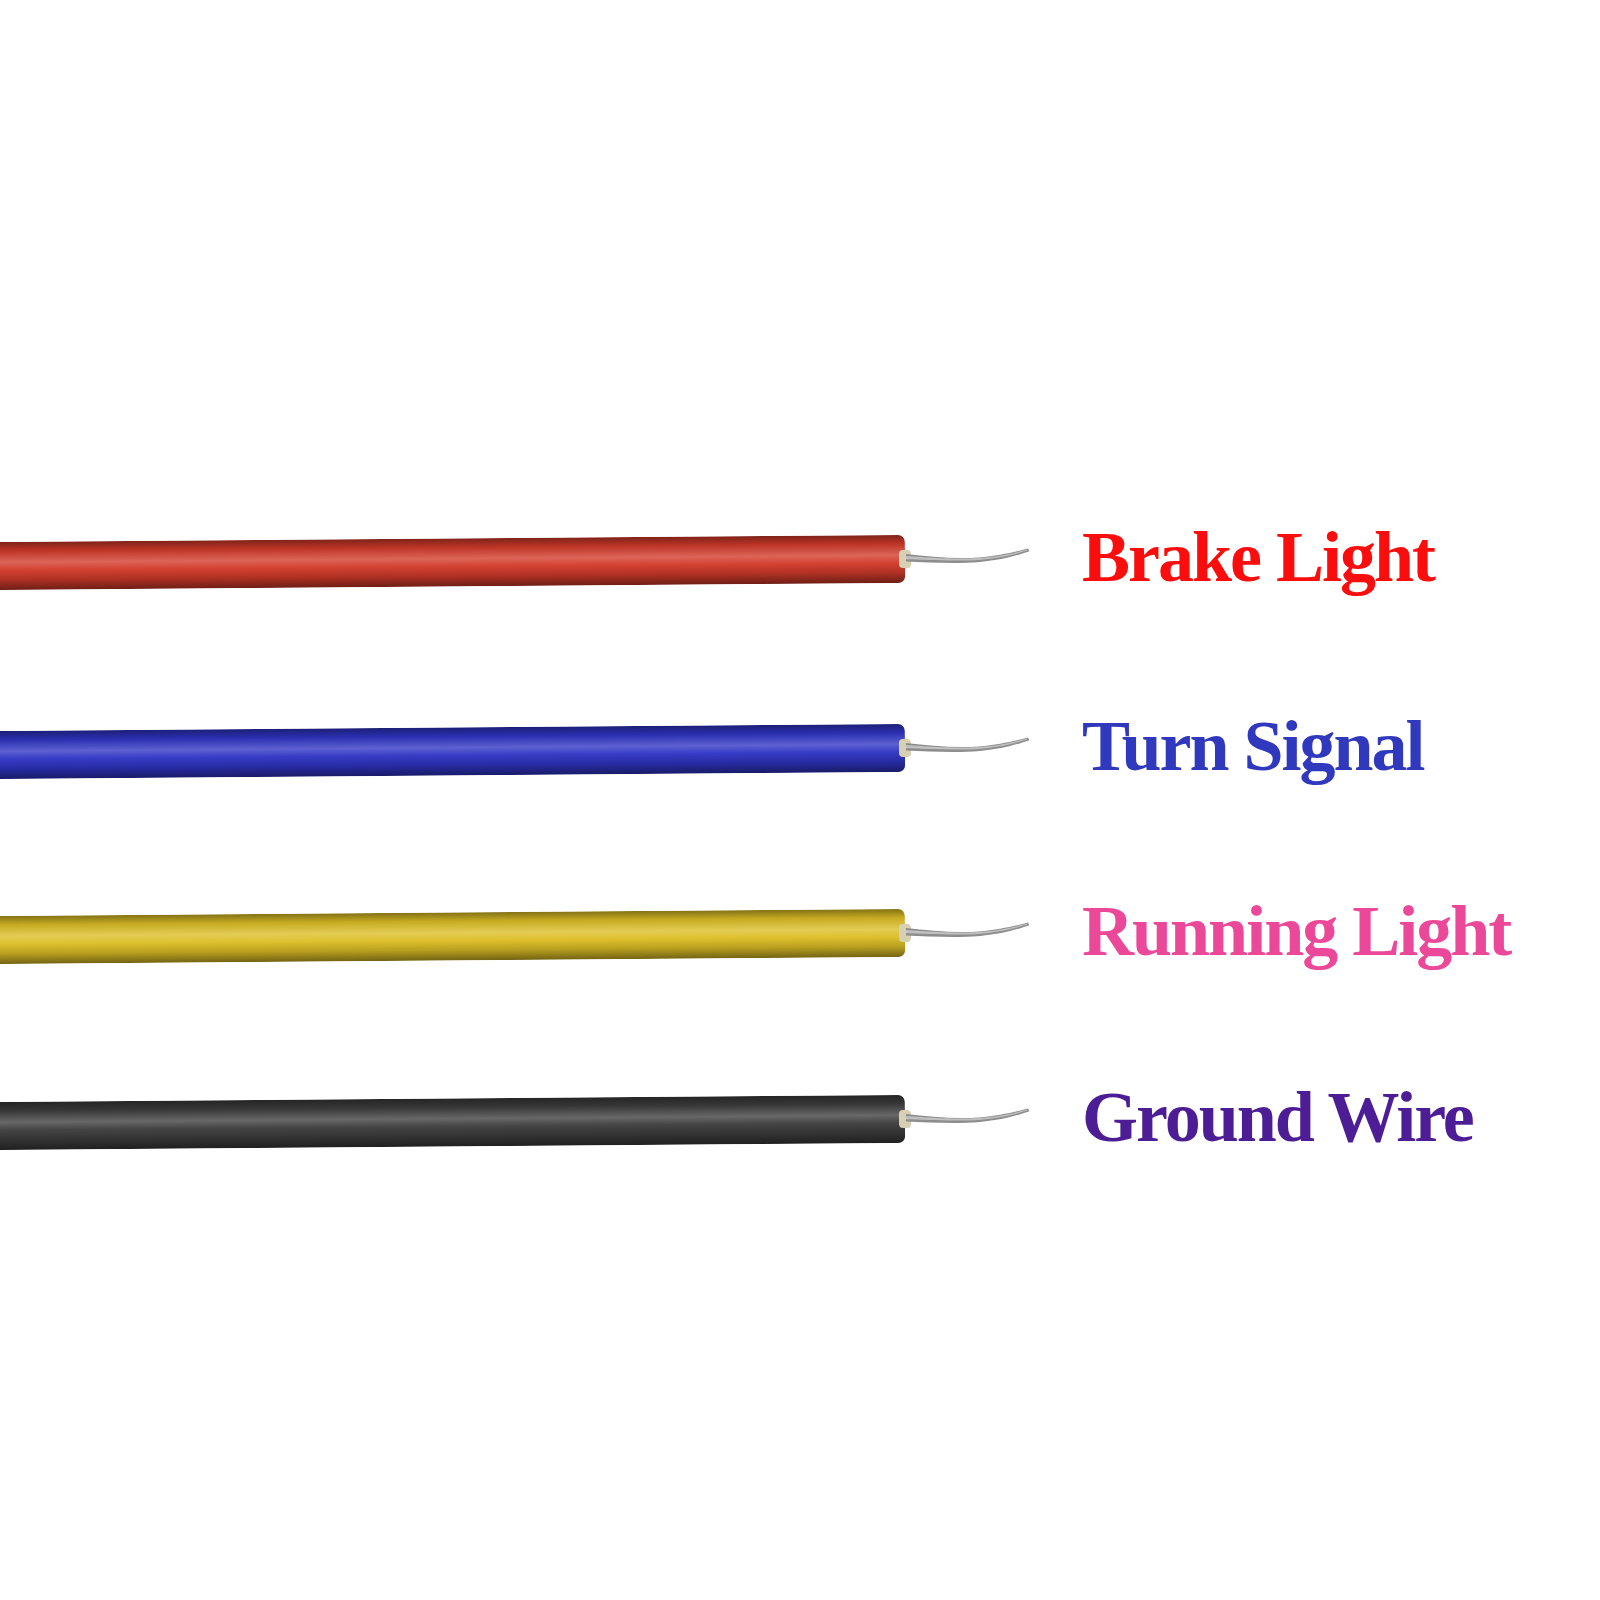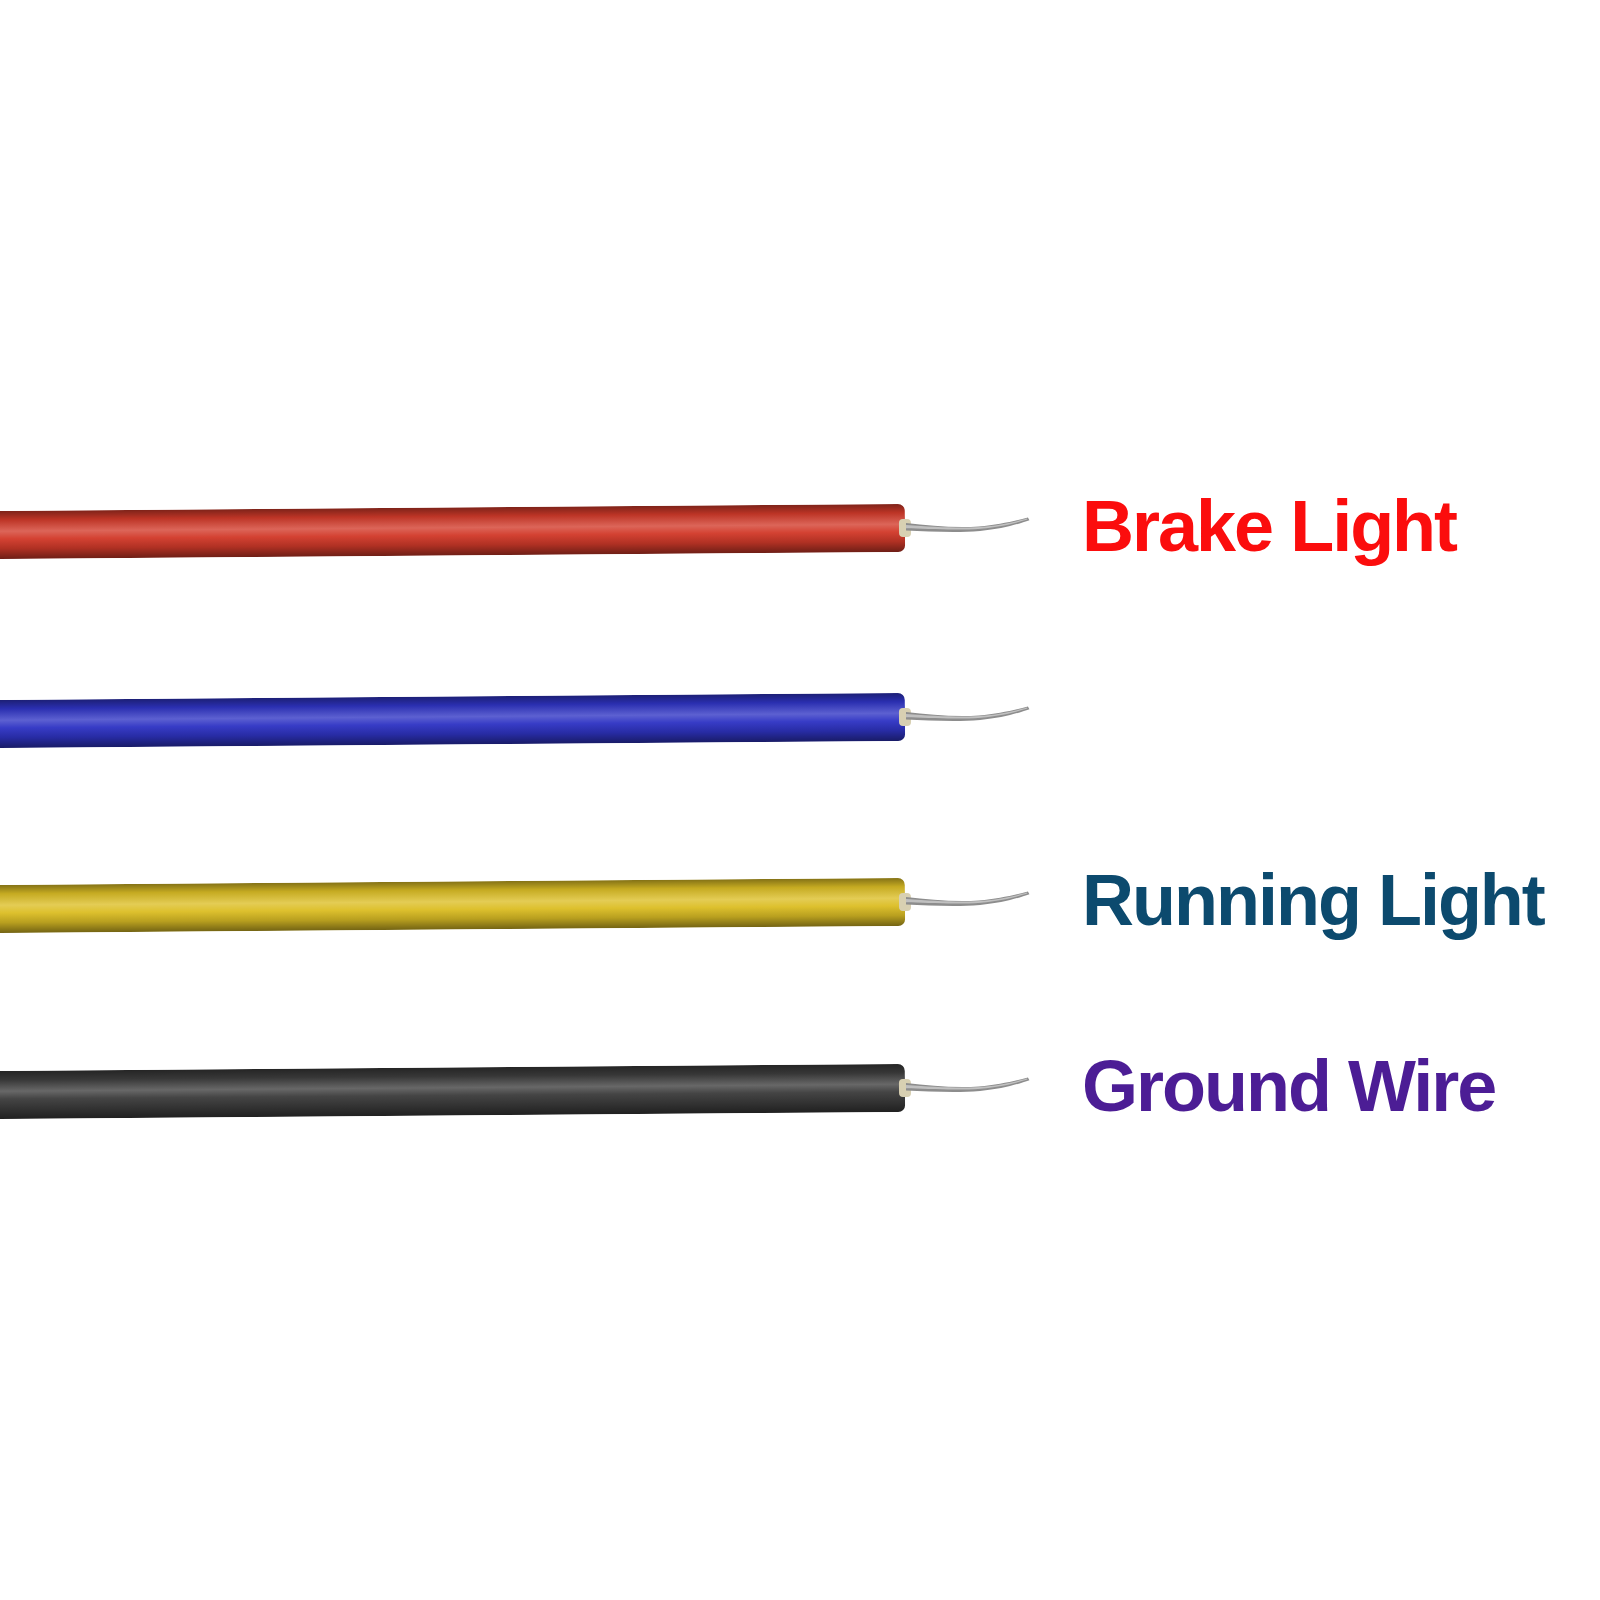--- a/index.html
+++ b/index.html
@@ -6,21 +6,22 @@
     margin: 0;
     padding: 0;
     background: #ffffff;
   }
   .canvas {
     position: relative;
     width: 1600px;
     height: 1220px;
     background: #ffffff;
     overflow: hidden;
-    font-family: Liberation Sans, sans-serif;
+    font-family: Liberation Serif, serif;
+    margin-top: 31px;
   }
   .wire-row {
     position: absolute;
     left: 0;
     width: 1600px;
     height: 48px;
   }
   .wire {
     position: absolute;
     left: 0;
@@ -96,32 +97,33 @@
 
   <div class="wire-row" style="top:693px">
     <div class="wire" style="--wire: #2f34c4;">
       <div class="insulation"></div>
       <div class="nub"></div>
       <svg class="tip" viewBox="0 0 126 26">
         <path d="M0 9 C 24 12, 50 14.5, 73 13 C 93 11.5, 110 7.5, 122 4.5 L 123.5 7.2 C 112 11, 96 15.8, 74 17.6 C 50 19.4, 22 17.6, 0 16.6 Z" fill="#8d8d8d"></path>
         <path d="M0 11 C 30 13.5, 60 15, 80 13.2 C 98 11.6, 112 8, 121 5.6 L 121.5 6.6 C 110 9.8, 95 13.8, 75 15.4 C 52 17, 20 15.2, 0 14.4 Z" fill="#c9c9c9" opacity="0.85"></path>
       </svg>
     </div>
+    <div class="label" style="color: rgb(48, 56, 190);">Turn Signal</div>
   </div>
 
   <div class="wire-row" style="top:878px">
     <div class="wire" style="--wire: #dcbe25;">
       <div class="insulation"></div>
       <div class="nub"></div>
       <svg class="tip" viewBox="0 0 126 26">
         <path d="M0 9 C 24 12, 50 14.5, 73 13 C 93 11.5, 110 7.5, 122 4.5 L 123.5 7.2 C 112 11, 96 15.8, 74 17.6 C 50 19.4, 22 17.6, 0 16.6 Z" fill="#8d8d8d"></path>
         <path d="M0 11 C 30 13.5, 60 15, 80 13.2 C 98 11.6, 112 8, 121 5.6 L 121.5 6.6 C 110 9.8, 95 13.8, 75 15.4 C 52 17, 20 15.2, 0 14.4 Z" fill="#c9c9c9" opacity="0.85"></path>
       </svg>
     </div>
-    <div class="label" style="color: #0c4a6e;">Running Light</div>
+    <div class="label" style="color: #ec4899;">Running Light</div>
   </div>
 
   <div class="wire-row" style="top:1064px">
     <div class="wire" style="--wire: #3d3d3d;">
       <div class="insulation"></div>
       <div class="nub"></div>
       <svg class="tip" viewBox="0 0 126 26">
         <path d="M0 9 C 24 12, 50 14.5, 73 13 C 93 11.5, 110 7.5, 122 4.5 L 123.5 7.2 C 112 11, 96 15.8, 74 17.6 C 50 19.4, 22 17.6, 0 16.6 Z" fill="#8d8d8d"></path>
         <path d="M0 11 C 30 13.5, 60 15, 80 13.2 C 98 11.6, 112 8, 121 5.6 L 121.5 6.6 C 110 9.8, 95 13.8, 75 15.4 C 52 17, 20 15.2, 0 14.4 Z" fill="#c9c9c9" opacity="0.85"></path>
       </svg>

